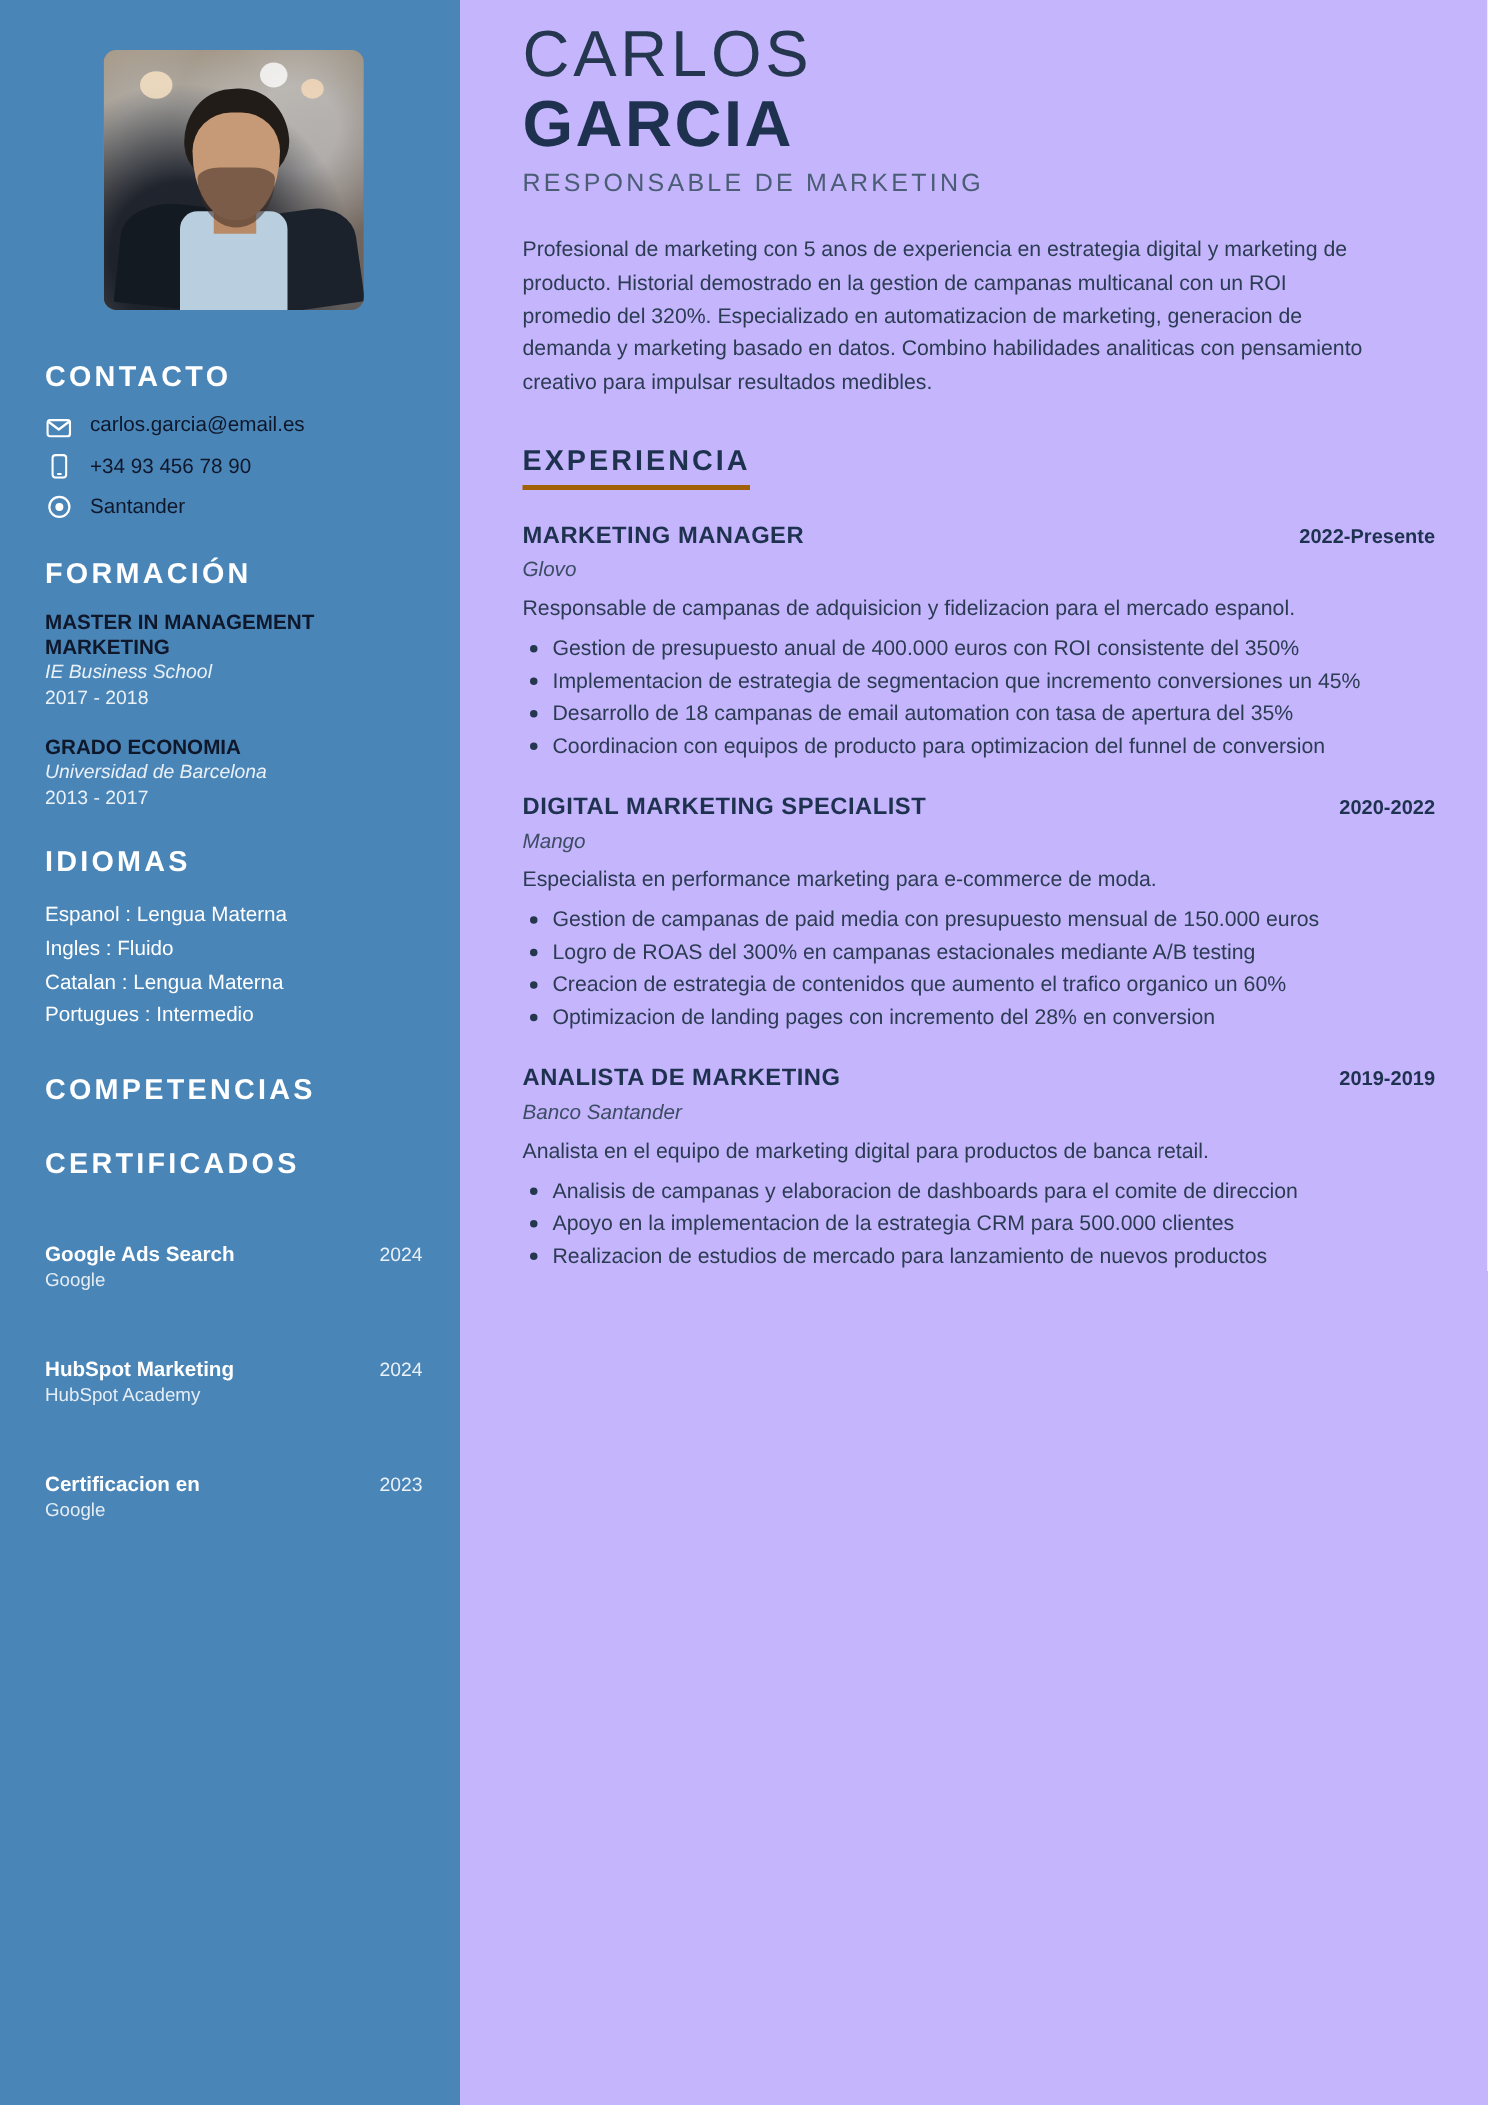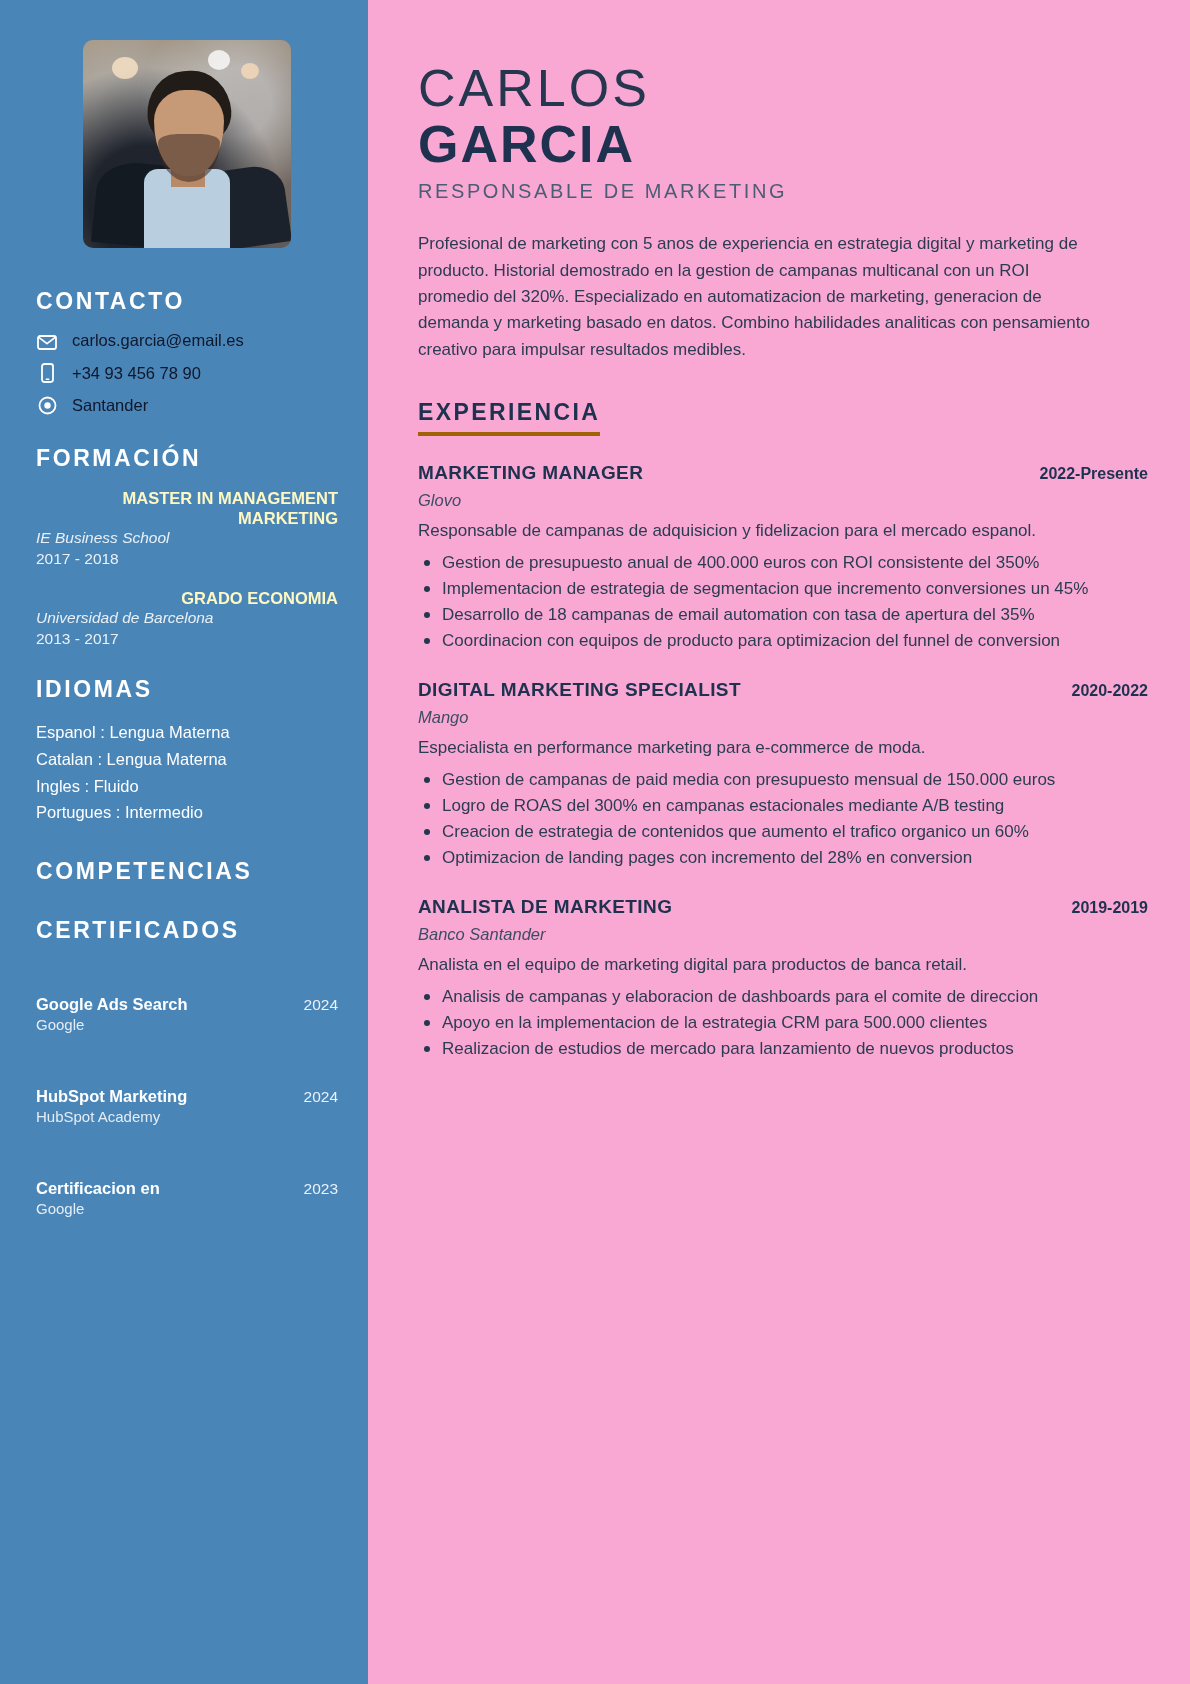--- a/index.html
+++ b/index.html
@@ -123,22 +123,21 @@
     justify-content: center;
   }
   .contact-row .ico svg { display: block; }
 
   .sec-formacion { margin-top: 30px; }
   .edu-item { margin-bottom: 18px; }
   .edu-degree {
     font-size: 16.5px;
     font-weight: 700;
     line-height: 1.22;
-    color: #fef9c3;
-    text-align: right;
+    color: #0f172a;
   }
   .edu-school {
     font-size: 15.5px;
     font-style: italic;
     color: #e9f0f6;
     line-height: 1.35;
   }
   .edu-years {
     font-size: 15.5px;
     color: #eaf1f7;
@@ -175,22 +174,22 @@
   }
   .cert-issuer {
     font-size: 15px;
     color: #e4edf4;
     margin-top: 2px;
   }
 
   
   .main {
     flex: 1;
-    padding: 60px 42px 40px 50px;
-    background: #f9a8d4;
+    padding: 16px 42px 40px 50px;
+    background: #c4b5fd;
     color: #23354d;
   }
   .name-first {
     font-size: 52px;
     font-weight: 300;
     letter-spacing: 3px;
     color: #24374f;
     line-height: 1.08;
   }
   .name-last {
@@ -348,22 +347,22 @@
       <div class="edu-item">
         <div class="edu-degree">GRADO ECONOMIA</div>
         <div class="edu-school">Universidad de Barcelona</div>
         <div class="edu-years">2013 - 2017</div>
       </div>
     </section>
 
     <section class="sec-idiomas">
       <h2 class="side-h">IDIOMAS</h2>
       <div class="lang-row">Espanol : Lengua Materna</div>
+      <div class="lang-row">Ingles : Fluido</div>
       <div class="lang-row">Catalan : Lengua Materna</div>
-      <div class="lang-row">Ingles : Fluido</div>
       <div class="lang-row">Portugues : Intermedio</div>
     </section>
 
     <section class="sec-competencias">
       <h2 class="side-h">COMPETENCIAS</h2>
     </section>
 
     <section class="sec-certificados">
       <h2 class="side-h">CERTIFICADOS</h2>
 

